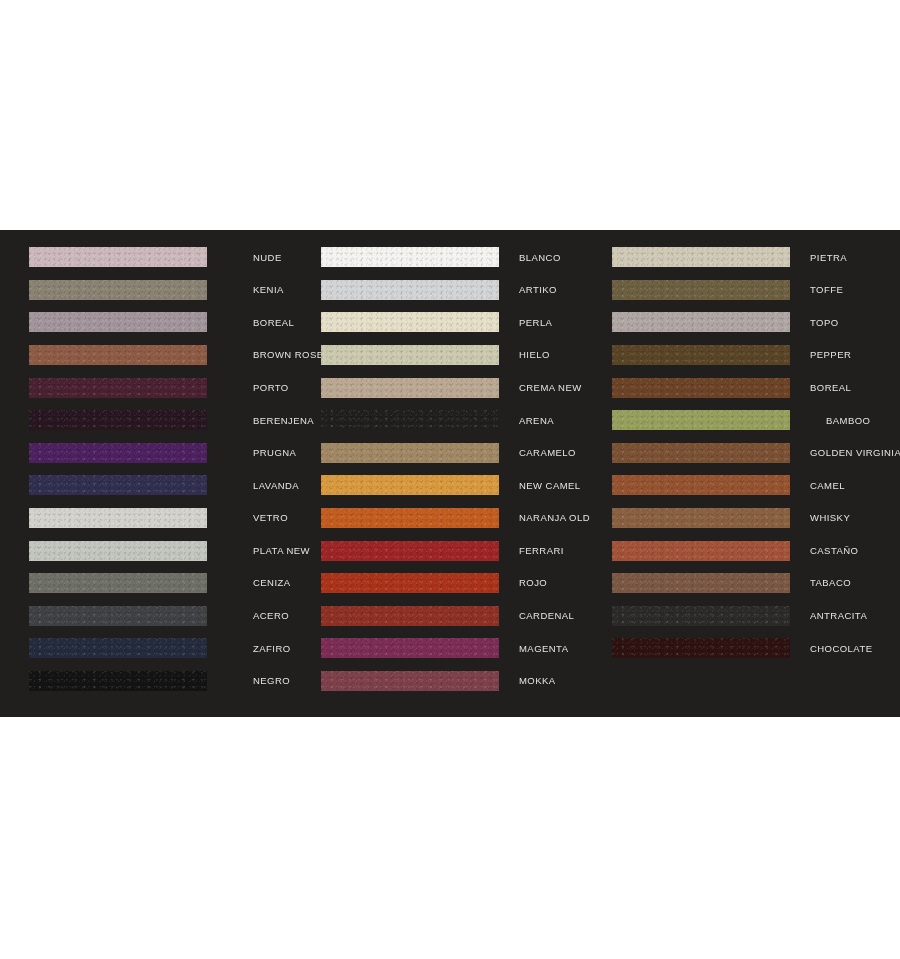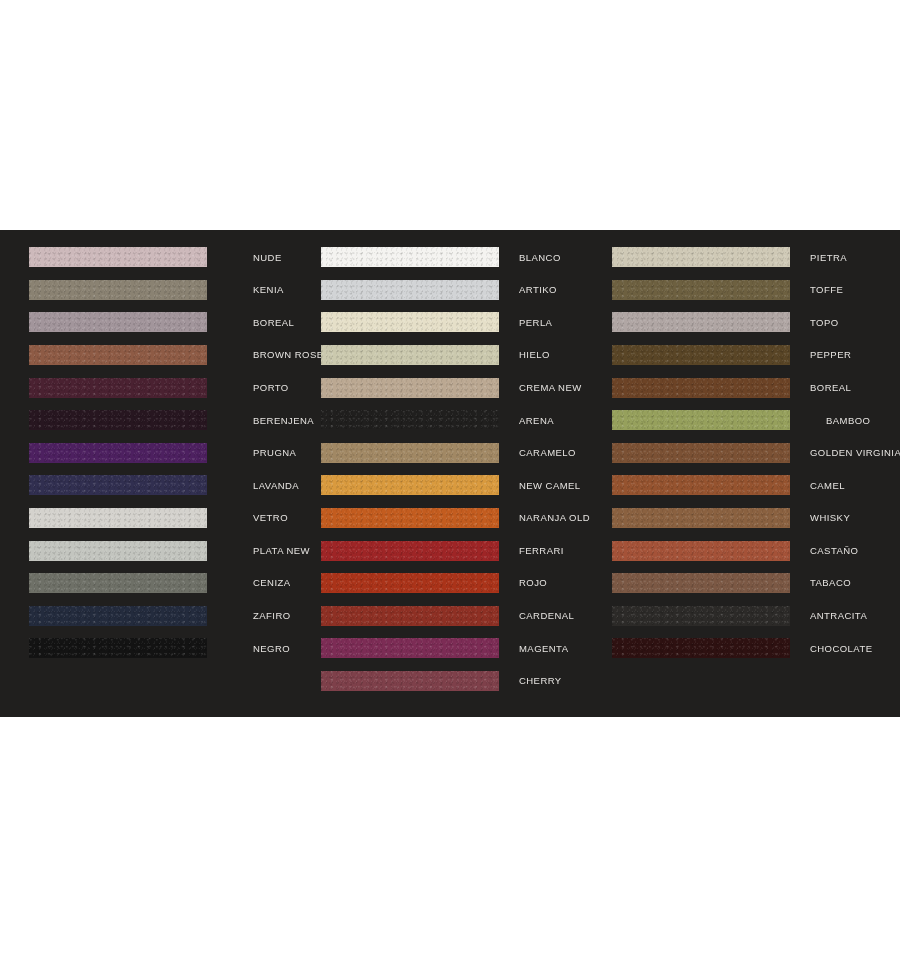--- a/index.html
+++ b/index.html
@@ -158,20 +158,24 @@
           </div>
           <div class="swatch-row">
             <div class="swatch-chip" style="background-color: rgb(195, 197, 191);"></div>
             <span class="swatch-label" style="color: rgb(230, 228, 225);">PLATA NEW</span>
           </div>
           <div class="swatch-row">
             <div class="swatch-chip" style="background-color: rgb(110, 112, 103);"></div>
             <span class="swatch-label" style="color: rgb(230, 228, 225);">CENIZA</span>
           </div>
           <div class="swatch-row">
+            <div class="swatch-chip" style="background-color: rgb(63, 65, 68);"></div>
+            <span class="swatch-label" style="color: rgb(230, 228, 225);">ACERO</span>
+          </div>
+          <div class="swatch-row">
             <div class="swatch-chip" style="background-color: rgb(35, 43, 61);"></div>
             <span class="swatch-label" style="color: rgb(230, 228, 225);">ZAFIRO</span>
           </div>
           <div class="swatch-row">
             <div class="swatch-chip" style="background-color: rgb(19, 19, 19);"></div>
             <span class="swatch-label" style="color: rgb(230, 228, 225);">NEGRO</span>
           </div>
         </div>
       <div class="swatch-column col-2">
           <div class="swatch-row">
@@ -221,21 +225,21 @@
           <div class="swatch-row">
             <div class="swatch-chip" style="background-color: rgb(142, 48, 36);"></div>
             <span class="swatch-label" style="color: rgb(230, 228, 225);">CARDENAL</span>
           </div>
           <div class="swatch-row">
             <div class="swatch-chip" style="background-color: rgb(124, 44, 85);"></div>
             <span class="swatch-label" style="color: rgb(230, 228, 225);">MAGENTA</span>
           </div>
           <div class="swatch-row">
             <div class="swatch-chip" style="background-color: rgb(126, 64, 74);"></div>
-            <span class="swatch-label" style="color: rgb(230, 228, 225);">CHERRY</span>
+            <span class="swatch-label" style="color: rgb(230, 228, 225);">MOKKA</span>
           </div>
         </div>
       <div class="swatch-column col-3">
           <div class="swatch-row">
             <div class="swatch-chip" style="background-color: rgb(207, 201, 182);"></div>
             <span class="swatch-label" style="color: rgb(230, 228, 225);">PIETRA</span>
           </div>
           <div class="swatch-row">
             <div class="swatch-chip" style="background-color: rgb(109, 96, 64);"></div>
             <span class="swatch-label" style="color: rgb(230, 228, 225);">TOFFE</span>

